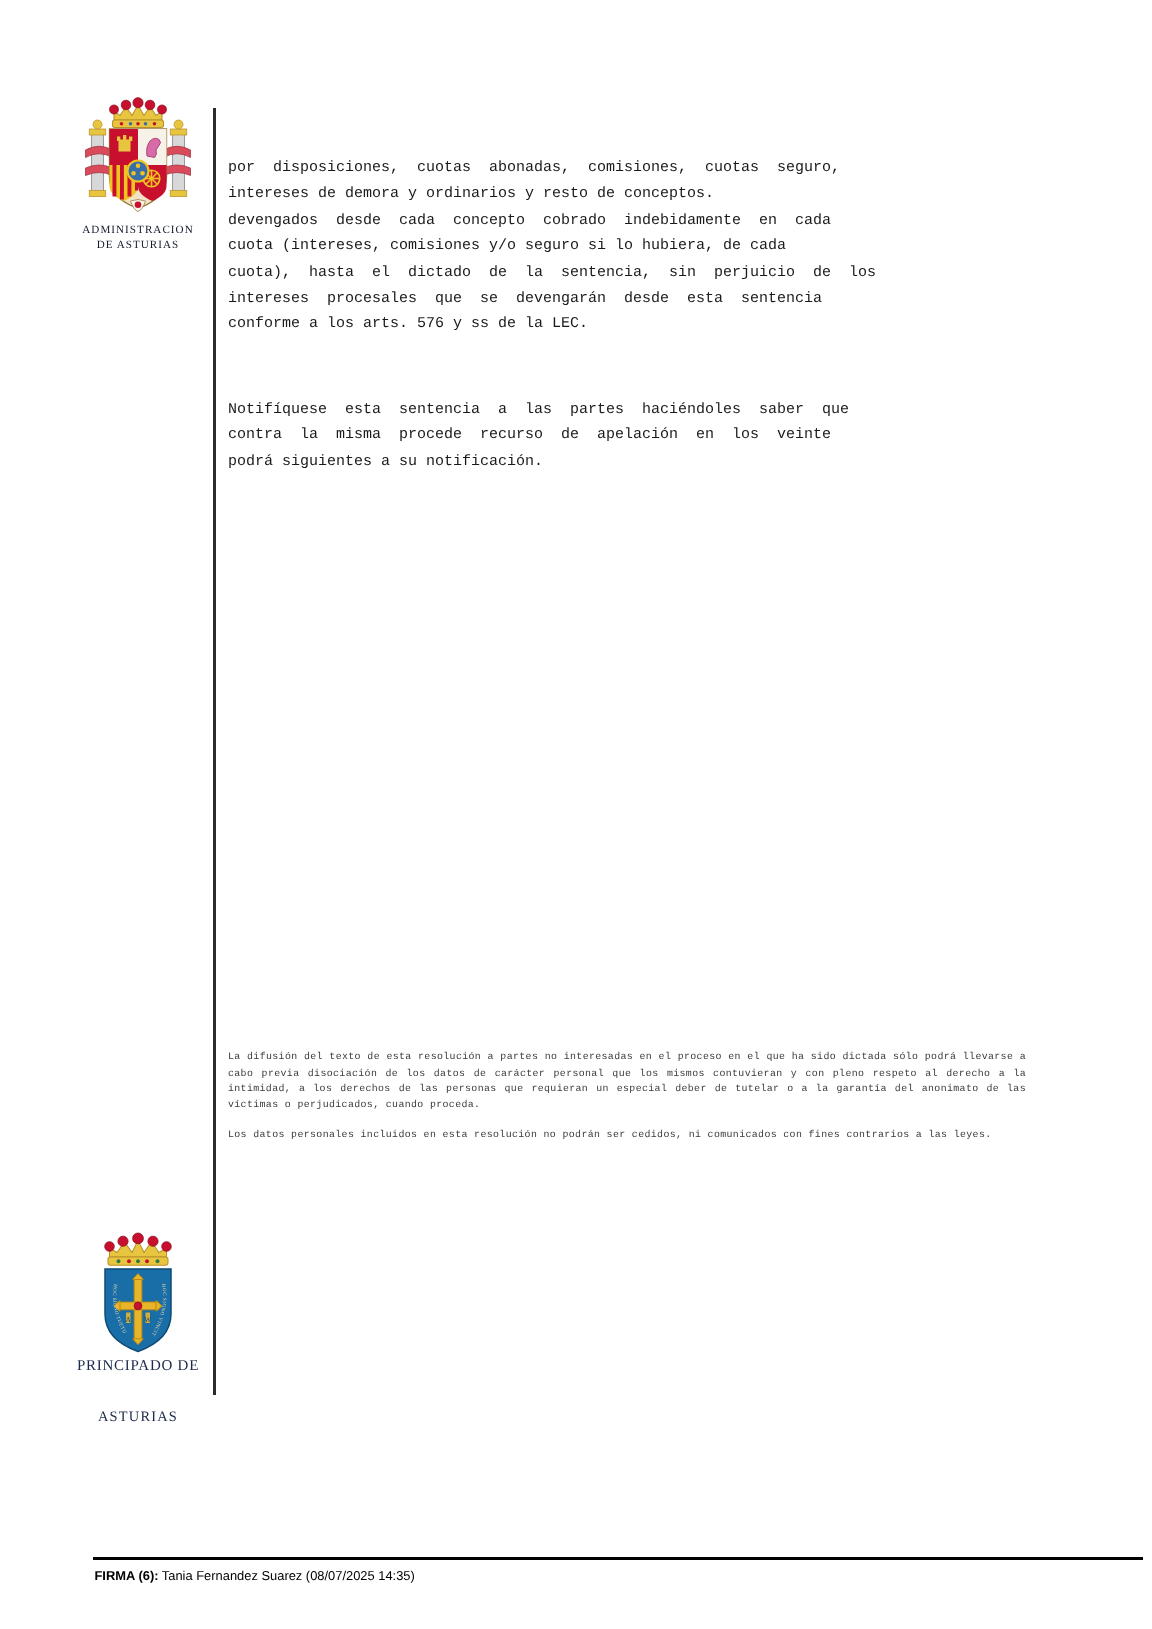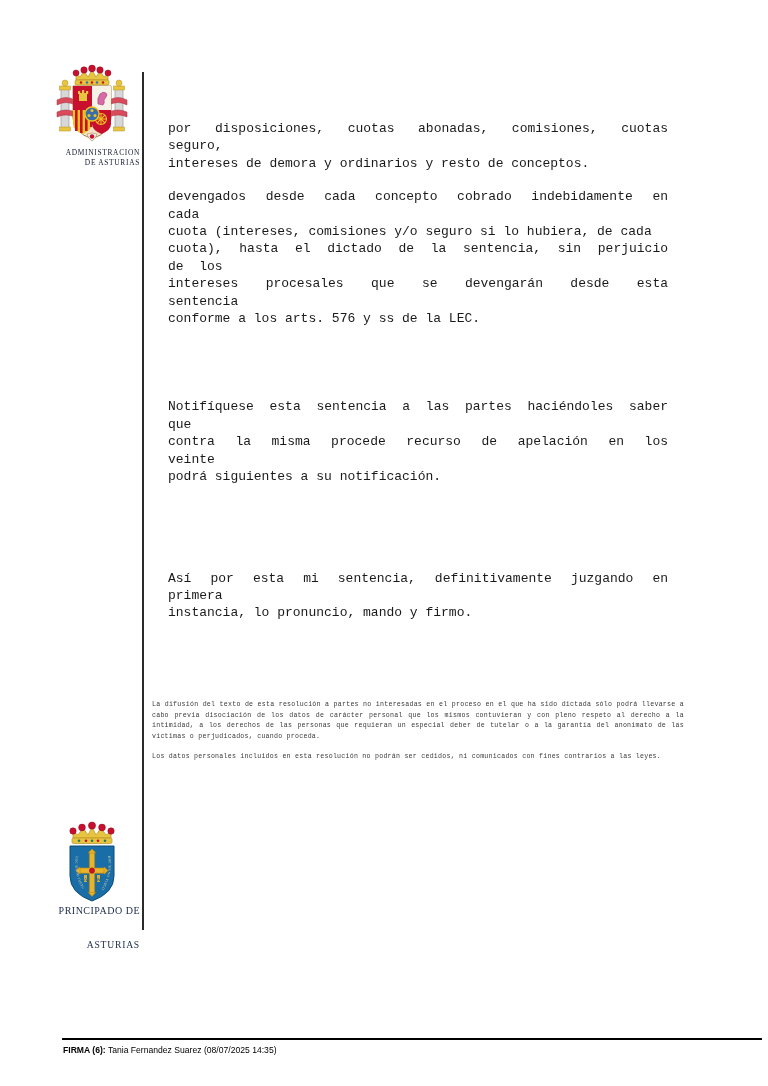--- a/index.html
+++ b/index.html
@@ -21,21 +21,21 @@
     position: absolute;
     inset: 0;
     background: #ffffff;
   }
 
   
   .emblem-block {
     position: absolute;
     left: 44px;
     width: 96px;
-    text-align: right;
+    text-align: center;
   }
   #emblem-justicia { top: 62px; }
   #emblem-asturias { top: 818px; }
 
   .emblem-caption {
     font-family: "Liberation Serif", "DejaVu Serif", serif;
     font-size: 7.4px;
     letter-spacing: 0.7px;
     line-height: 10px;
     color: #141a2e;
@@ -71,26 +71,26 @@
 
   
   #content {
     position: absolute;
     left: 152px;
     top: 104px;
     width: 532px;
   }
 
   .para {
-    font-size: 13px;
+    font-size: 10px;
     line-height: 17.4px;
     text-align: justify;
     text-justify: inter-word;
     letter-spacing: 0px;
-    margin: 16px;
+    margin: 0;
     white-space: pre-wrap;
   }
   .para.last-line-left { text-align-last: left; }
 
   .gap-sm { height: 17px; }
   .gap-md { height: 22px; }
   .gap-lg { height: 52px; }
 
   .bullet-line {
     display: block;
@@ -240,22 +240,20 @@
 
 
     <div class="gap-sm"></div>
 
     <p class="para last-line-left"><span>Notifíquese  esta  sentencia  a  las  partes  haciéndoles  saber  que</span>
 <span>contra  la  misma  procede  recurso  de  apelación  en  los  veinte</span>
 <span>podrá siguientes a su notificación.</span></p>
 
     <div class="gap-lg"></div>
 
-    <p class="para last-line-left"><span>Así  por  esta  mi  sentencia,  definitivamente  juzgando  en  primera</span>
-<span>instancia, lo pronuncio, mando y firmo.</span></p>
   </div>
 
   <div id="disclaimer">
     <p class="disc-para">La difusión del texto de esta resolución a partes no interesadas en el proceso en el que ha sido dictada sólo podrá llevarse a cabo previa disociación de los datos de carácter personal que los mismos contuvieran y con pleno respeto al derecho a la intimidad, a los derechos de las personas que requieran un especial deber de tutelar o a la garantía del anonimato de las víctimas o perjudicados, cuando proceda.</p>
     <div class="disc-gap"></div>
     <p class="disc-para">Los datos personales incluidos en esta resolución no podrán ser cedidos, ni comunicados con fines contrarios a las leyes.</p>
   </div>
 
   <div class="emblem-block" id="emblem-asturias">
     <svg class="crest" width="74" height="86" viewBox="0 0 74 86">

